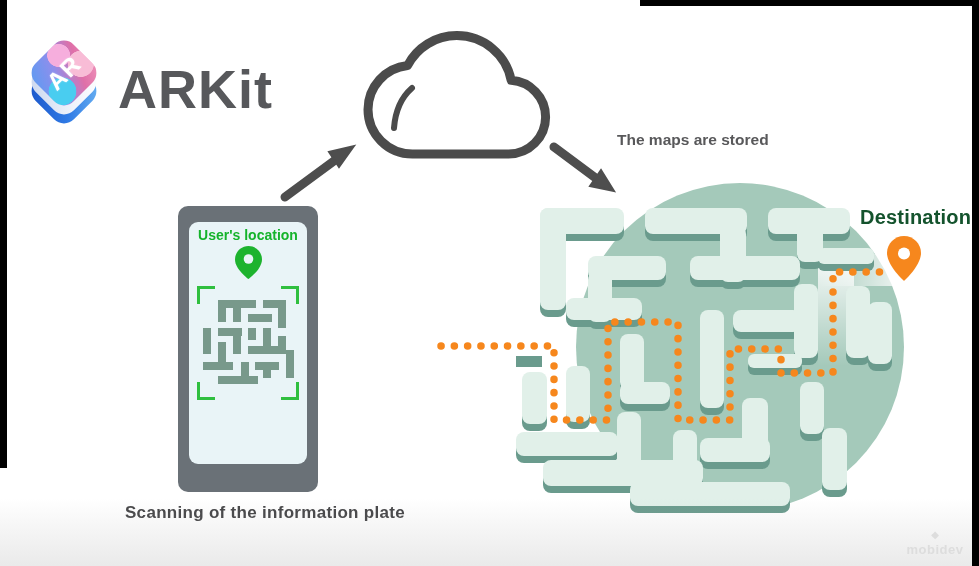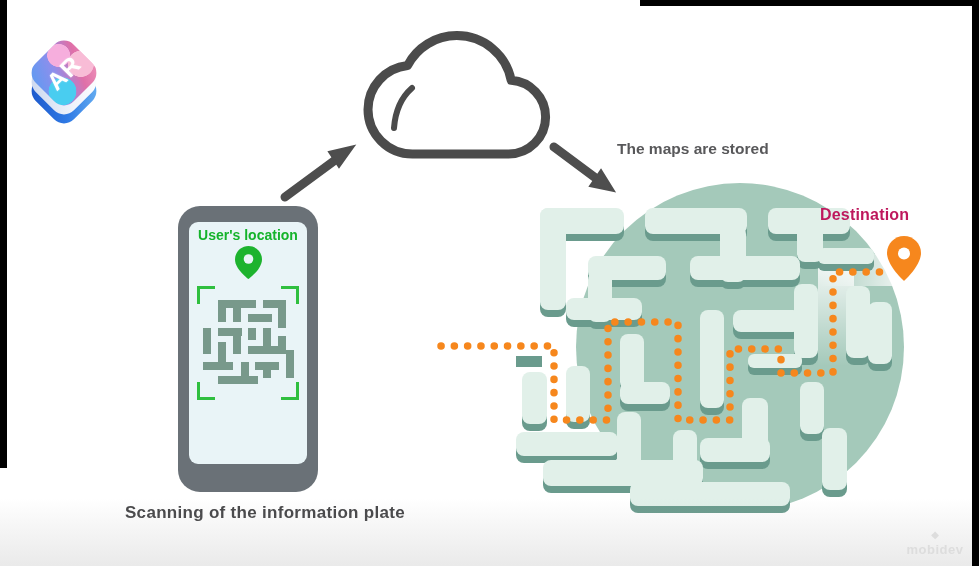--- a/index.html
+++ b/index.html
@@ -25,26 +25,26 @@
       radial-gradient(circle at 84% 60%, #f8bcd6 0 23%, rgba(0,0,0,0) 24%),
       linear-gradient(115deg,#5a9cf2 0%,#8e8eec 38%,#df6fa8 72%,#ef93b9 100%);
   }
   .badge-ar{
     color:#ffffff;font-size:24px;font-weight:bold;letter-spacing:1px;
     text-shadow:0 0 2px rgba(255,255,255,.4);
   }
   #arkit-title{left:118px;top:58px;font-size:54px;font-weight:600;color:#57585b;letter-spacing:1px;}
 
   
-  #cloud-caption{left:617px;top:138px;color:#58585a;font-size:15.5px;font-weight:bold;line-height:21px;}
+  #cloud-caption{left:617px;top:129px;color:#58585a;font-size:15.5px;font-weight:bold;line-height:21px;}
   #phone-caption{left:60px;top:503px;width:410px;text-align:center;color:#454547;font-size:17px;font-weight:bold;letter-spacing:.3px;}
-  #destination-label{left:820px;top:206px;width:110px;color:#be185d;font-size:16px;font-weight:bold;letter-spacing:.2px;}
-
-  
-  #phone{left:178px;top:206px;width:140px;height:286px;background:#6a7177;border-radius:22px;}
+  #destination-label{left:860px;top:206px;width:110px;color:#14532d;font-size:20px;font-weight:bold;letter-spacing:.2px;}
+
+  
+  #phone{left:178px;top:206px;width:140px;height:286px;background:#6a7177;border-radius:10px;}
   #phone-screen{position:absolute;left:11px;top:16px;width:118px;height:242px;background:#e9f4f7;border-radius:9px;}
   #screen-title{position:absolute;left:0;top:5px;width:118px;text-align:center;color:#15b32b;font-size:14px;font-weight:bold;}
   #green-pin{position:absolute;left:46px;top:24px;}
   #scan-frame{position:absolute;left:8px;top:64px;width:102px;height:114px;}
   .corner{position:absolute;width:15px;height:15px;border:0 solid #2fbf3f;}
   .c-tl{left:0;top:0;border-left-width:3.5px;border-top-width:3.5px;}
   .c-tr{right:0;top:0;border-right-width:3.5px;border-top-width:3.5px;}
   .c-bl{left:0;bottom:0;border-left-width:3.5px;border-bottom-width:3.5px;}
   .c-br{right:0;bottom:0;border-right-width:3.5px;border-bottom-width:3.5px;}
   #qr-pattern{position:absolute;left:6px;top:14px;}
@@ -178,20 +178,21 @@
     </g>
   </svg>
 
   <div class="abs" id="arkit-badge">
     <div class="badge-layer badge-bottom"></div>
     <div class="badge-layer badge-mid"></div>
     <div class="badge-layer badge-top">
       <span class="badge-ar">AR</span>
     </div>
   </div>
+  <div class="abs" id="arkit-title">ARKit</div>
 
   <div class="abs" id="cloud-caption">
     <div>The maps are stored</div>
   </div>
 
   <div class="abs" id="phone">
     <div id="phone-screen">
       <div id="screen-title">User's location</div>
       <svg id="green-pin" width="27" height="33" viewBox="0 0 27 33">
         <path d="M13.5 0 C6 0 0 6 0 13.4 c0 9.8 13.5 19.6 13.5 19.6 s13.5 -9.8 13.5 -19.6 C27 6 21 0 13.5 0 z" fill="#1db32e"></path>

